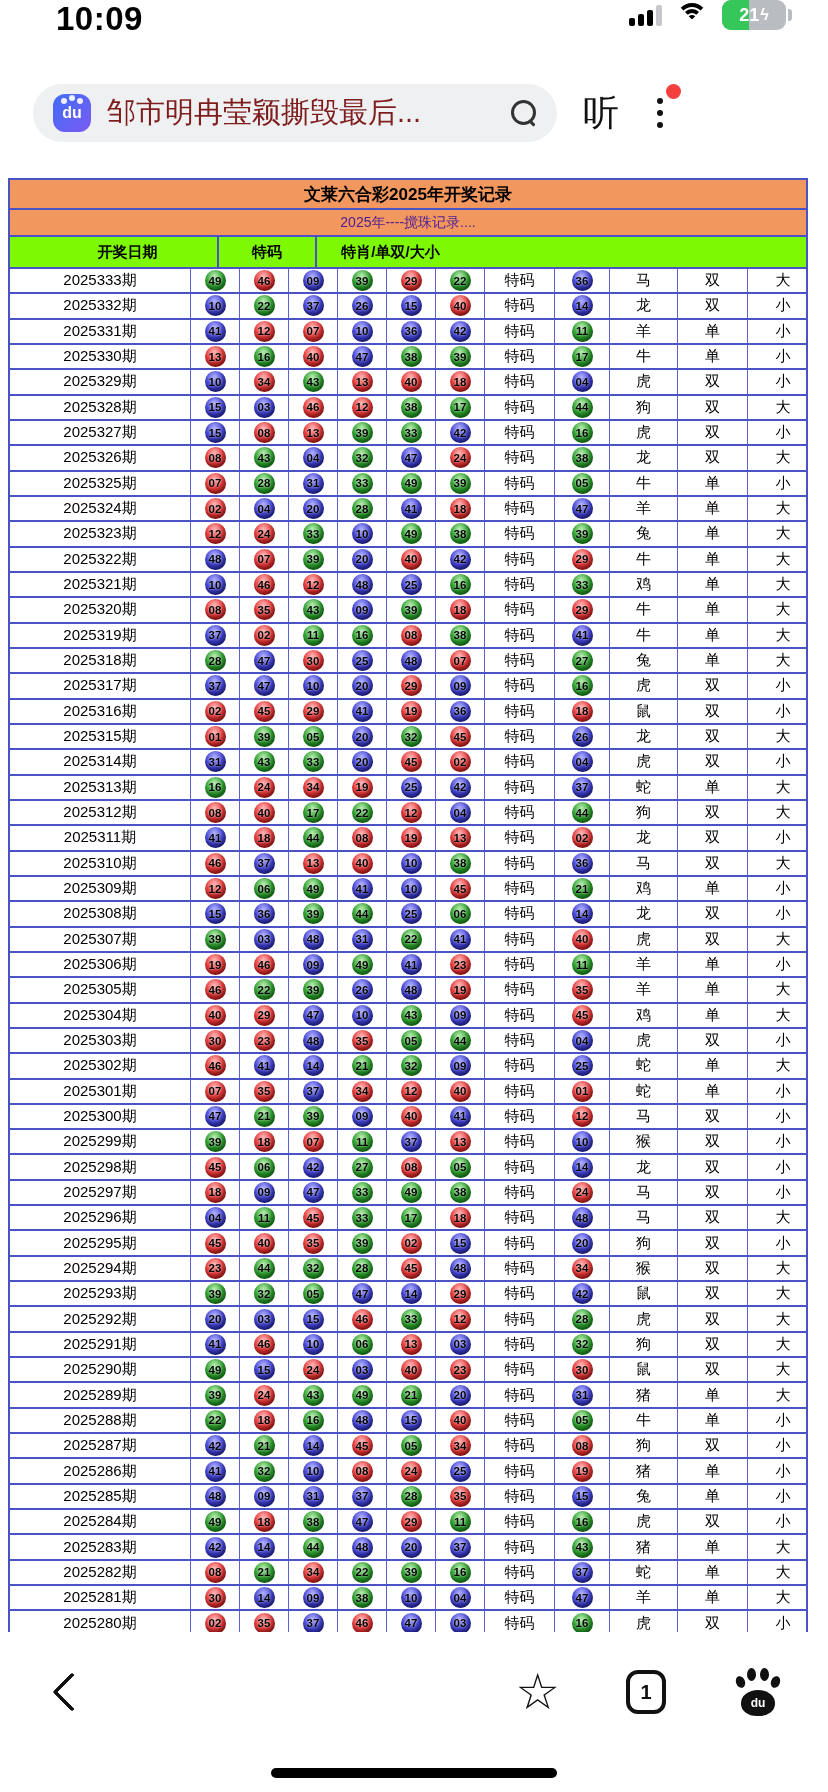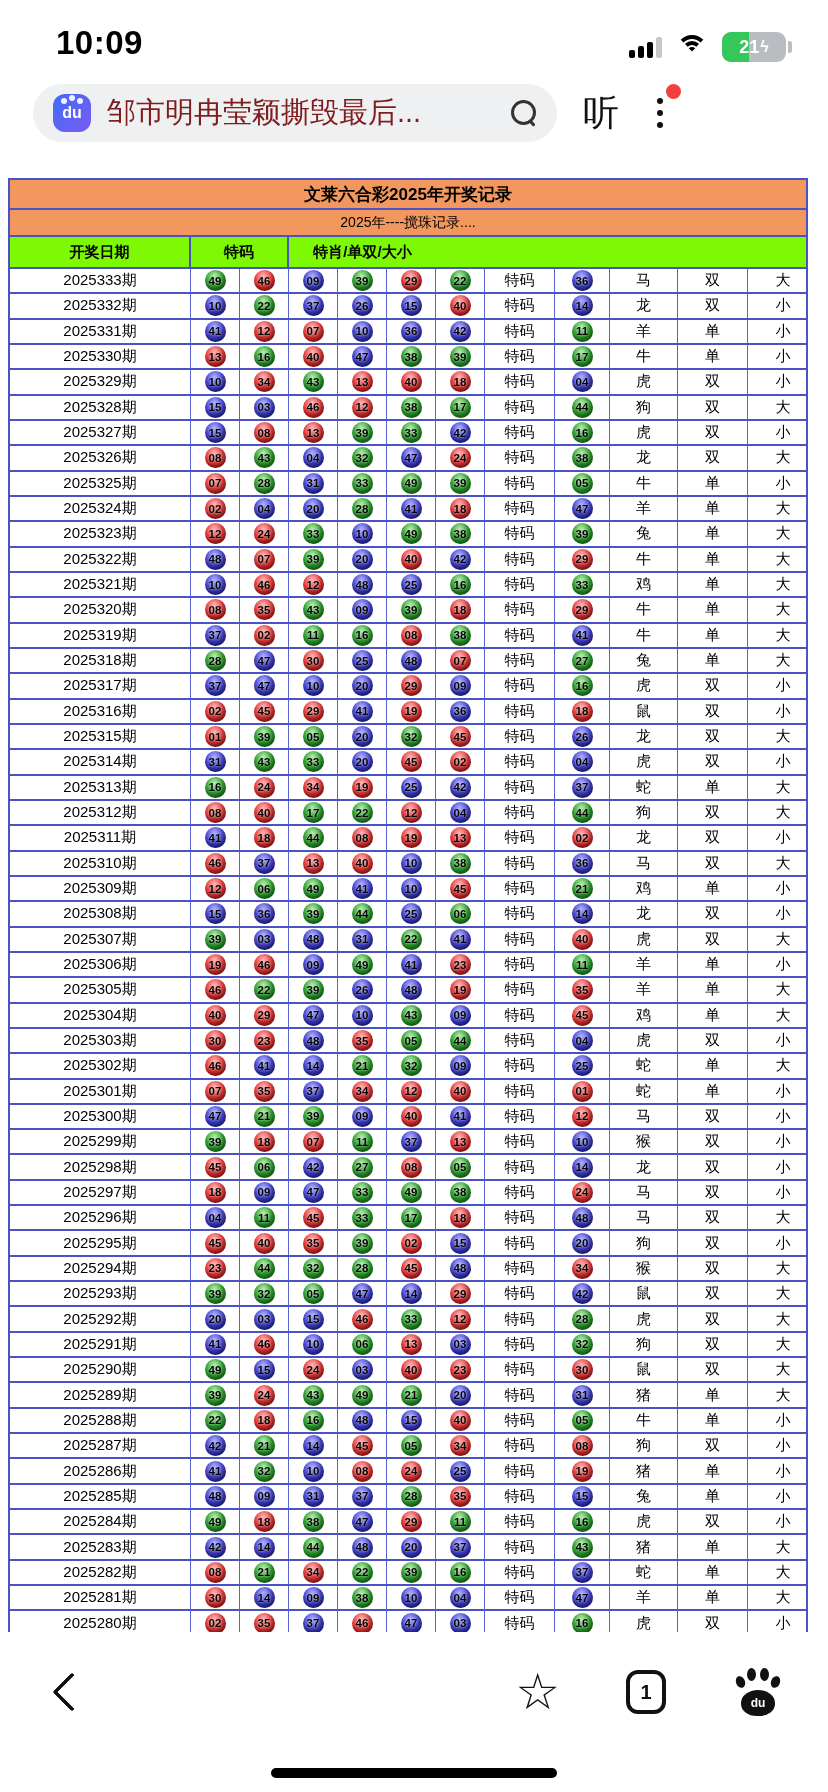--- a/index.html
+++ b/index.html
@@ -14,22 +14,22 @@
   .screen{
     position:relative;
     width:828px;height:1792px;
     background:var(--page);
     overflow:hidden;
     margin:0 auto;
   }
   
   .status-bar{
     height:62px;
-    display:flex;align-items:flex-end;justify-content:space-between;
-    padding:11px 42px 0 56px;
+    display:flex;align-items:flex-start;justify-content:space-between;
+    padding:0 42px 0 56px;
     gap:16px;
   }
   .status-time{font-size:33px;font-weight:bold;color:#000;letter-spacing:.5px;}
   .status-icons{display:flex;align-items:center;gap:14px;}
   .cell-bars{display:flex;align-items:flex-end;gap:3px;height:22px;}
   .cell-bars i{display:block;width:6px;border-radius:2px;background:#000;}
   .cell-bars i:nth-child(1){height:8px;}
   .cell-bars i:nth-child(2){height:12px;}
   .cell-bars i:nth-child(3){height:16px;}
   .cell-bars i:nth-child(4){height:21px;background:#c7c7cc;}
@@ -87,25 +87,25 @@
   }
   .t-title{
     background:var(--orange);height:30px;
     display:flex;align-items:center;justify-content:center;
     font-size:17px;font-weight:bold;color:#000;
     border-bottom:2px solid var(--blue);
   }
   .t-subtitle{
     background:var(--orange);height:27px;
     display:flex;align-items:center;justify-content:center;
-    font-size:14px;color:#000000;
+    font-size:14px;color:#4c1d95;
     border-bottom:2px solid var(--blue);
   }
   .t-grid{display:grid;grid-template-columns:181px repeat(6,49px) 70px 55px 68px 70px 70px;}
-  .t-head{background:var(--green);border-bottom:2px solid var(--blue);}
+  .t-head{background:var(--green);border-bottom:2px solid var(--blue);padding-left:28px;}
   .t-head .hc{
     height:30px;display:flex;align-items:center;justify-content:center;
     font-size:15px;font-weight:bold;color:#000;
     border-right:2px solid var(--blue);
   }
   .t-head .hc:last-child{border-right:none;}
   .hc.sp6{grid-column:span 6;}
   .hc.sp2{grid-column:span 2;}
   .hc.sp3{grid-column:span 3;}
   .t-row{border-bottom:2px solid var(--blue);background:#fff;}

